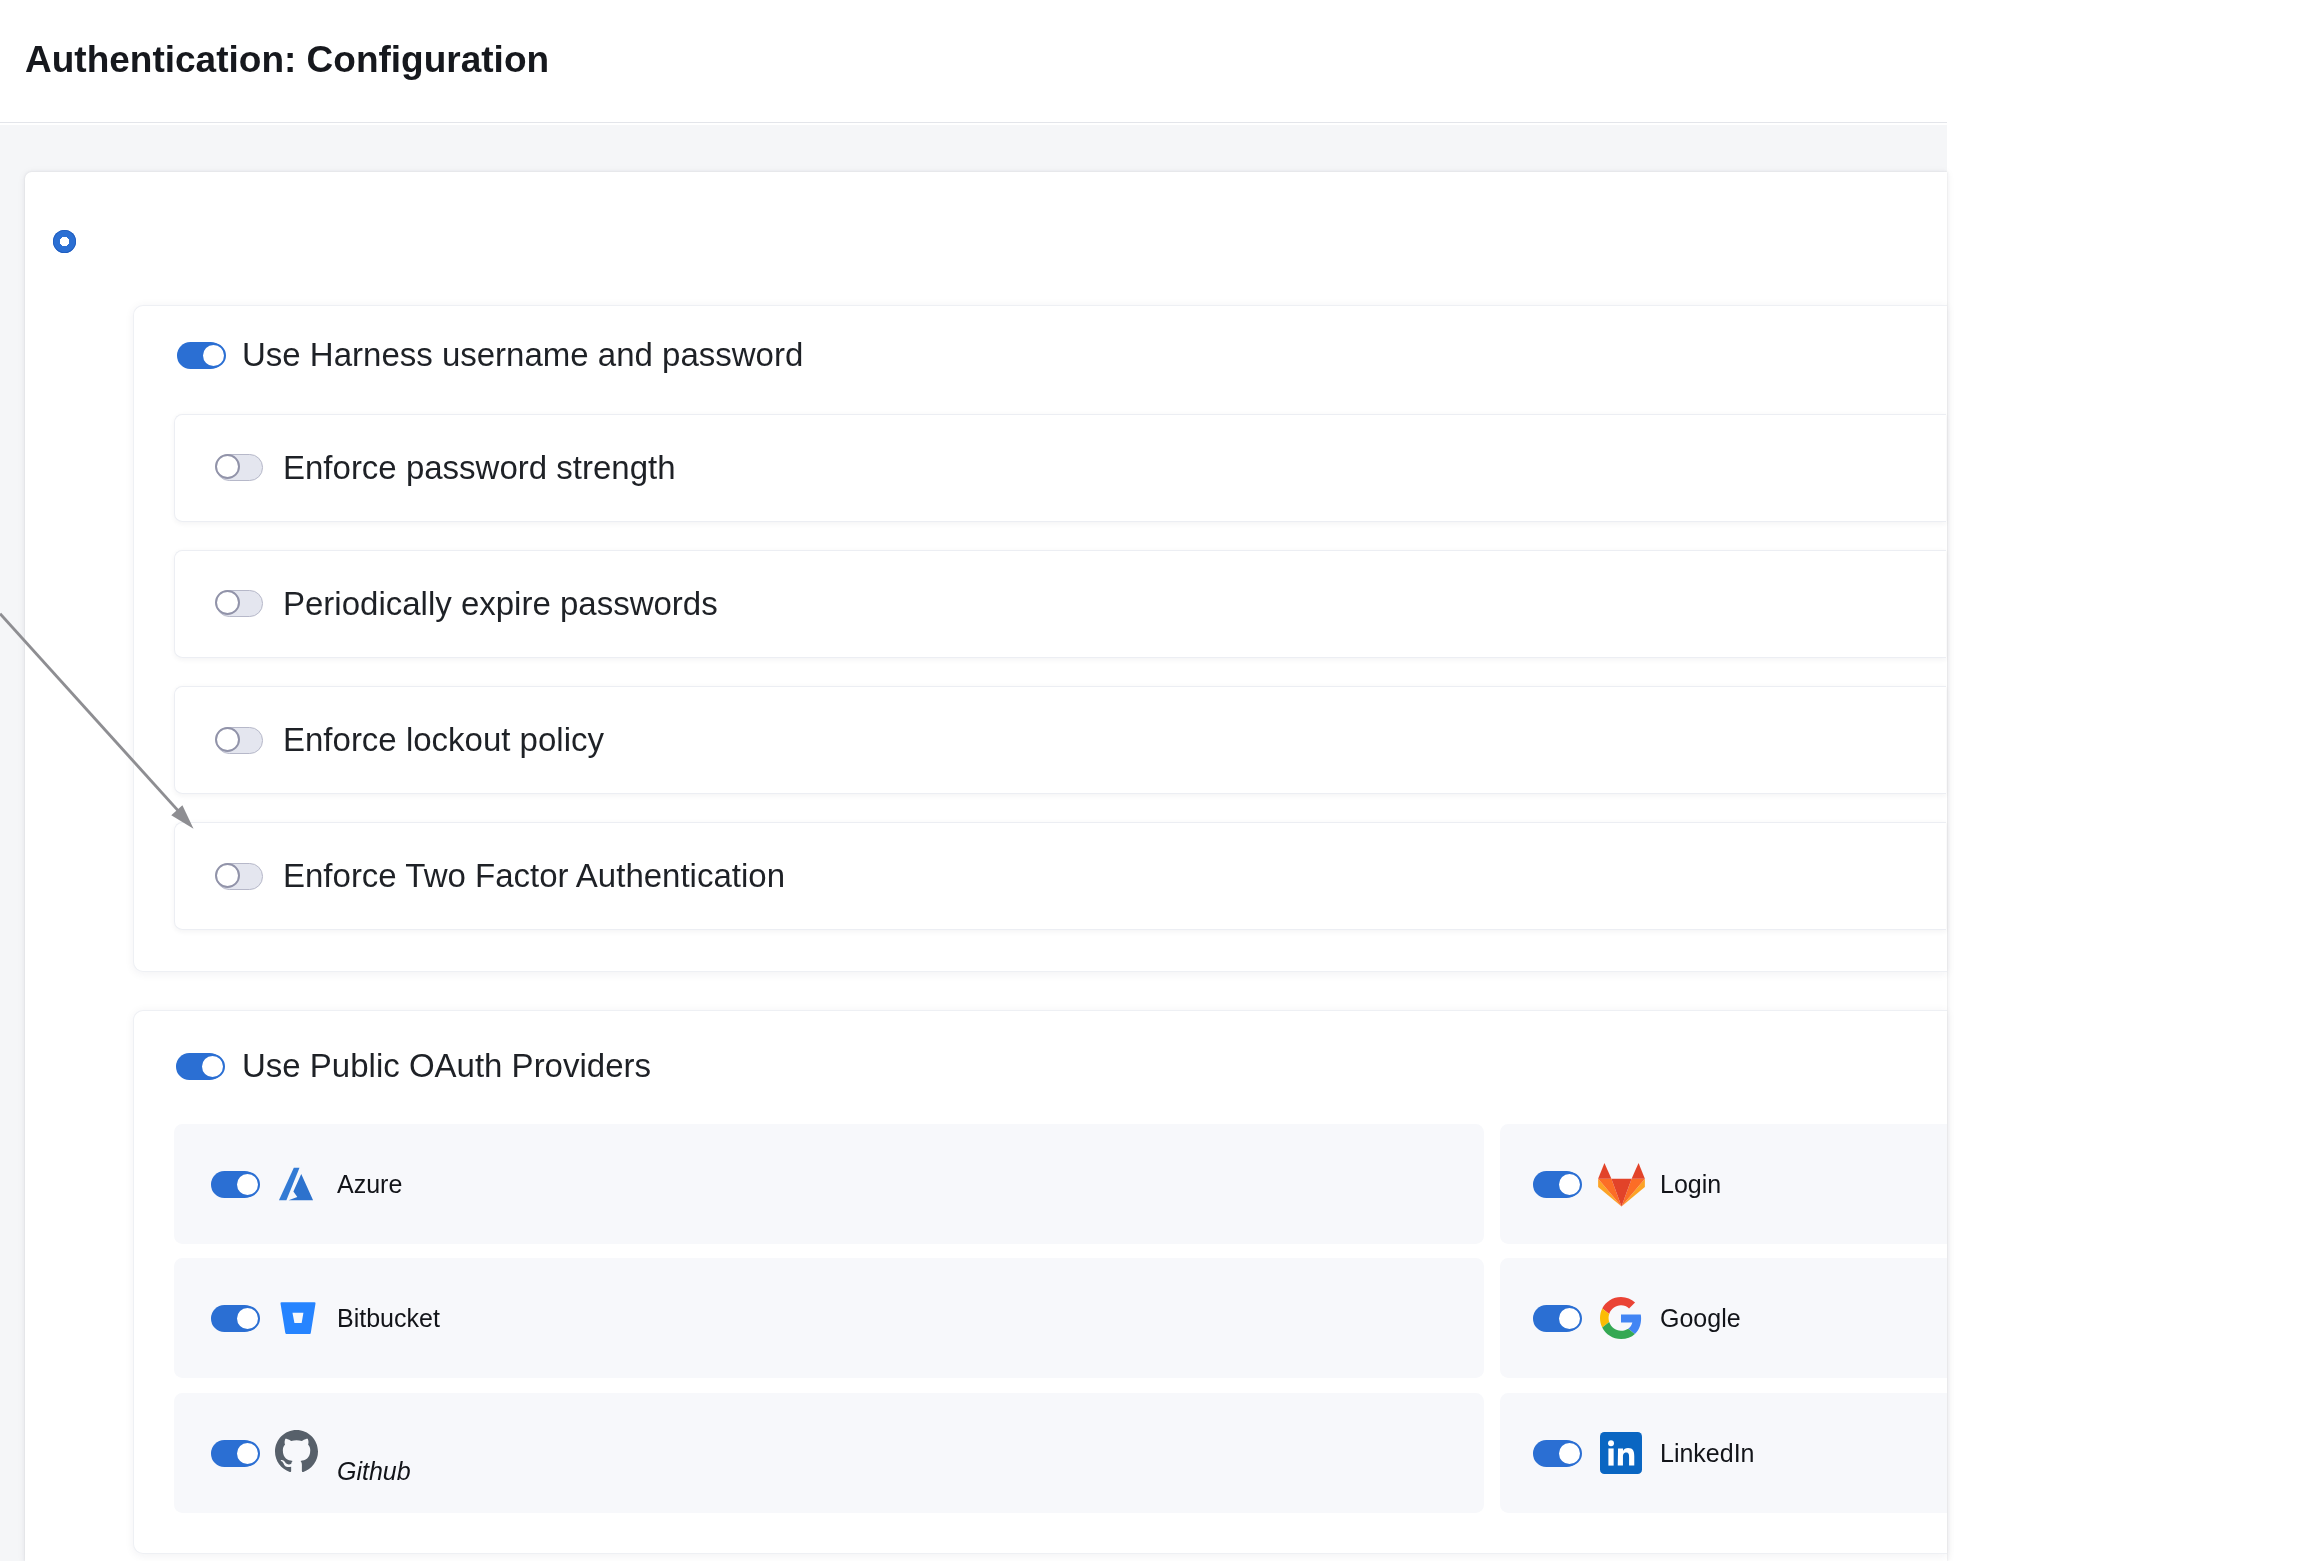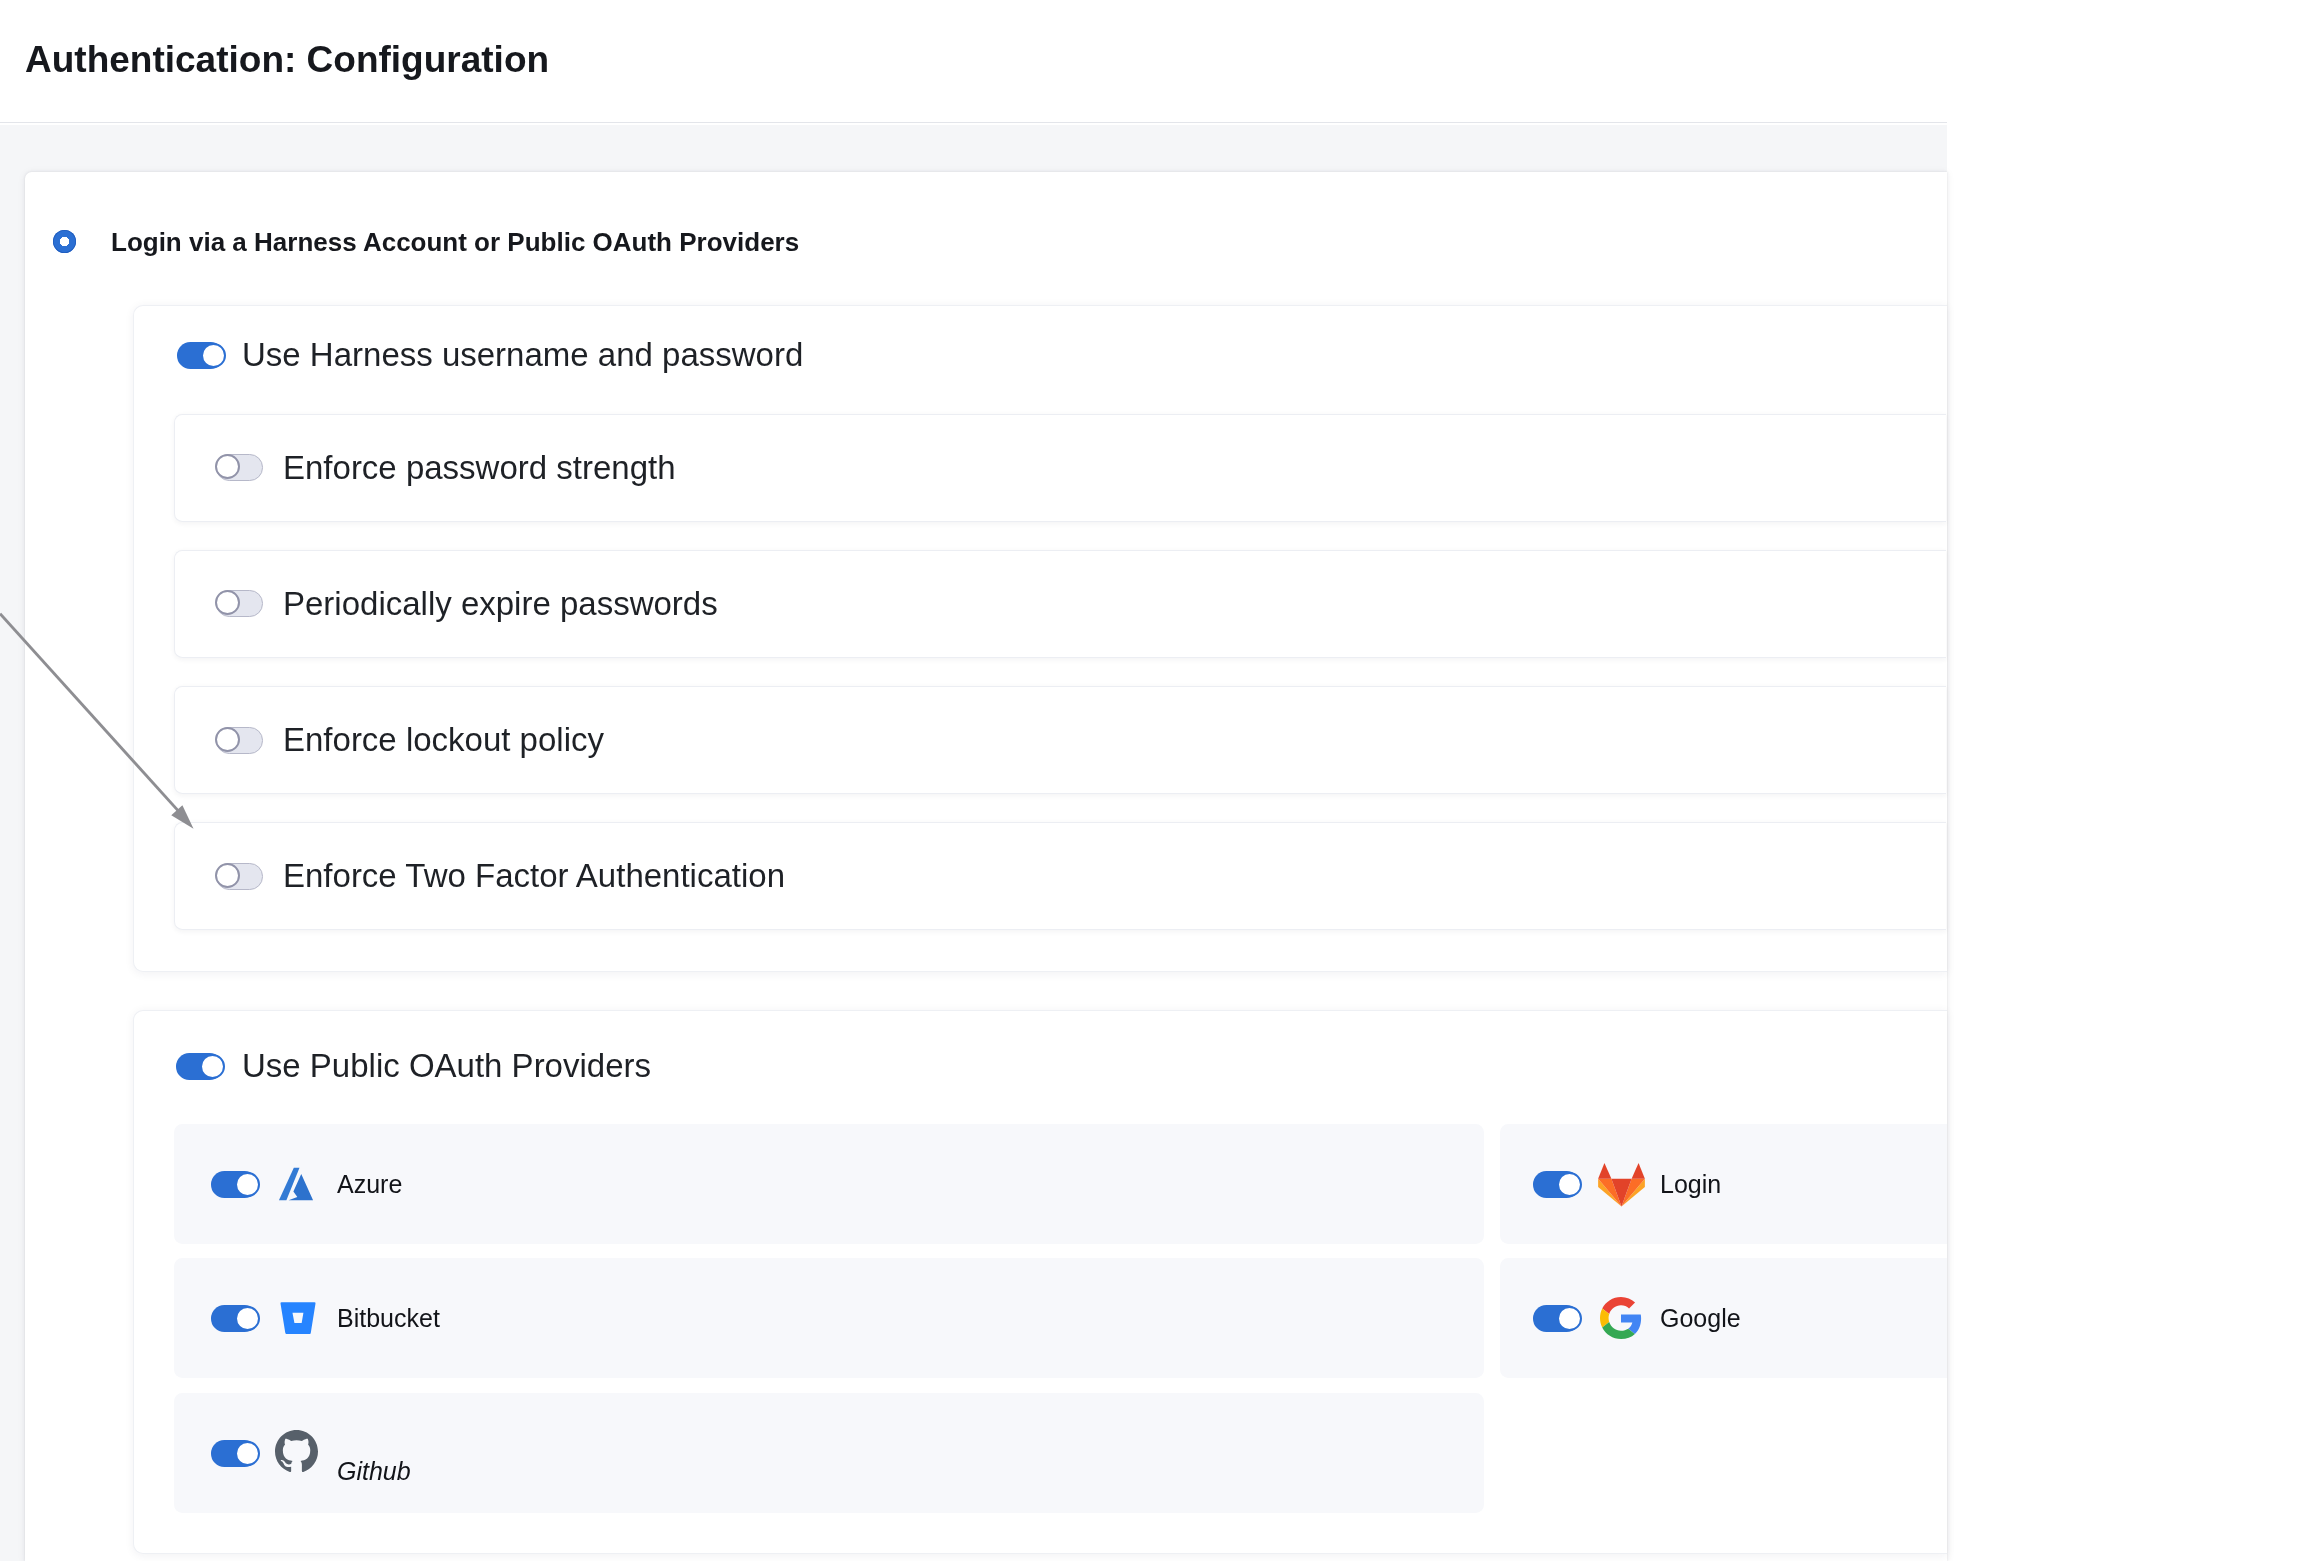--- a/index.html
+++ b/index.html
@@ -62,21 +62,20 @@
 
   <div class="abs" id="page-header">
     <div class="abs" id="page-title">Authentication: Configuration</div>
   </div>
 
   <div class="abs" id="page-bg"></div>
 
   <div class="abs" id="main-panel"></div>
 
   <div class="abs radio on" style="left:53px;top:230px;"></div>
-  <div class="abs radio-label" style="left:111px;top:227px;">Login via a Harness Account or Public OAuth Providers</div>
 
   <div class="abs card" id="card-harness"></div>
 
   <div class="abs toggle on" style="left:177px;top:342px;">
       <span class="knob"></span>
     </div>
   <div class="abs toggle-label" style="left:242px;top:340px;">Use Harness username and password</div>
 
   <div class="abs opt-row" style="top:414px;"></div>
   <div class="abs toggle off" style="left:216px;top:454px;">
@@ -162,20 +161,32 @@
   <div class="abs prov-cell prov-left" style="top:1393px;">
     <div class="abs toggle on" style="left:37px;top:47px;">
         <span class="knob"></span>
       </div>
     <svg class="prov-icon" style="left:101px;top:37px;" width="43" height="43" viewBox="0 0 16 16">
       <path fill="#57606a" fill-rule="evenodd" d="M8 0C3.58 0 0 3.58 0 8c0 3.54 2.29 6.53 5.47 7.59.4.07.55-.17.55-.38 0-.19-.01-.82-.01-1.49-2.01.37-2.53-.49-2.69-.94-.09-.23-.48-.94-.82-1.13-.28-.15-.68-.52-.01-.53.63-.01 1.08.58 1.23.82.72 1.21 1.87.87 2.33.66.07-.52.28-.87.51-1.07-1.78-.2-3.64-.89-3.64-3.95 0-.87.31-1.59.82-2.15-.08-.2-.36-1.02.08-2.12 0 0 .67-.21 2.2.82.64-.18 1.32-.27 2-.27s1.36.09 2 .27c1.53-1.04 2.2-.82 2.2-.82.44 1.1.16 1.92.08 2.12.51.56.82 1.27.82 2.15 0 3.07-1.87 3.75-3.65 3.95.29.25.54.73.54 1.48 0 1.07-.01 1.93-.01 2.2 0 .21.15.46.55.38A8.01 8.01 0 0 0 16 8c0-4.42-3.58-8-8-8z"></path>
     </svg>
     <div class="abs prov-label" style="left:163px;top:63px;font-style:italic;">Github</div>
   </div>
 
+  <div class="abs prov-cell prov-right" style="top:1393px;">
+    <div class="abs toggle on" style="left:33px;top:47px;">
+        <span class="knob"></span>
+      </div>
+    <svg class="prov-icon" style="left:100px;top:39px;" width="42" height="42" viewBox="0 0 48 48">
+      <rect width="48" height="48" rx="5" fill="#0a66c2"></rect>
+      <circle cx="12.6" cy="12.9" r="3.4" fill="#fff"></circle>
+      <rect x="9.6" y="18.8" width="6" height="19.6" fill="#fff"></rect>
+      <path fill="#fff" d="M20.6 18.8h5.7v2.7h.08c.8-1.5 2.74-3.08 5.64-3.08 6.03 0 7.14 3.97 7.14 9.13v10.85h-5.93v-9.77c0-2.33-.05-5.33-3.25-5.33-3.25 0-3.75 2.54-3.75 5.16v9.94h-5.93z"></path>
+    </svg>
+    <div class="abs prov-label" style="left:160px;top:45px;">LinkedIn</div>
+  </div>
 
   <svg class="abs" id="annotation-arrow" viewBox="0 0 260 330" width="216" height="274">
     <line x1="0" y1="49" x2="216" y2="288" stroke="#8e8e92" stroke-width="3.5"></line>
     <polygon points="233,308 206.2,291.7 219.6,279.7" fill="#8e8e92"></polygon>
   </svg>
 
 </div>
 
 
 </body></html>

